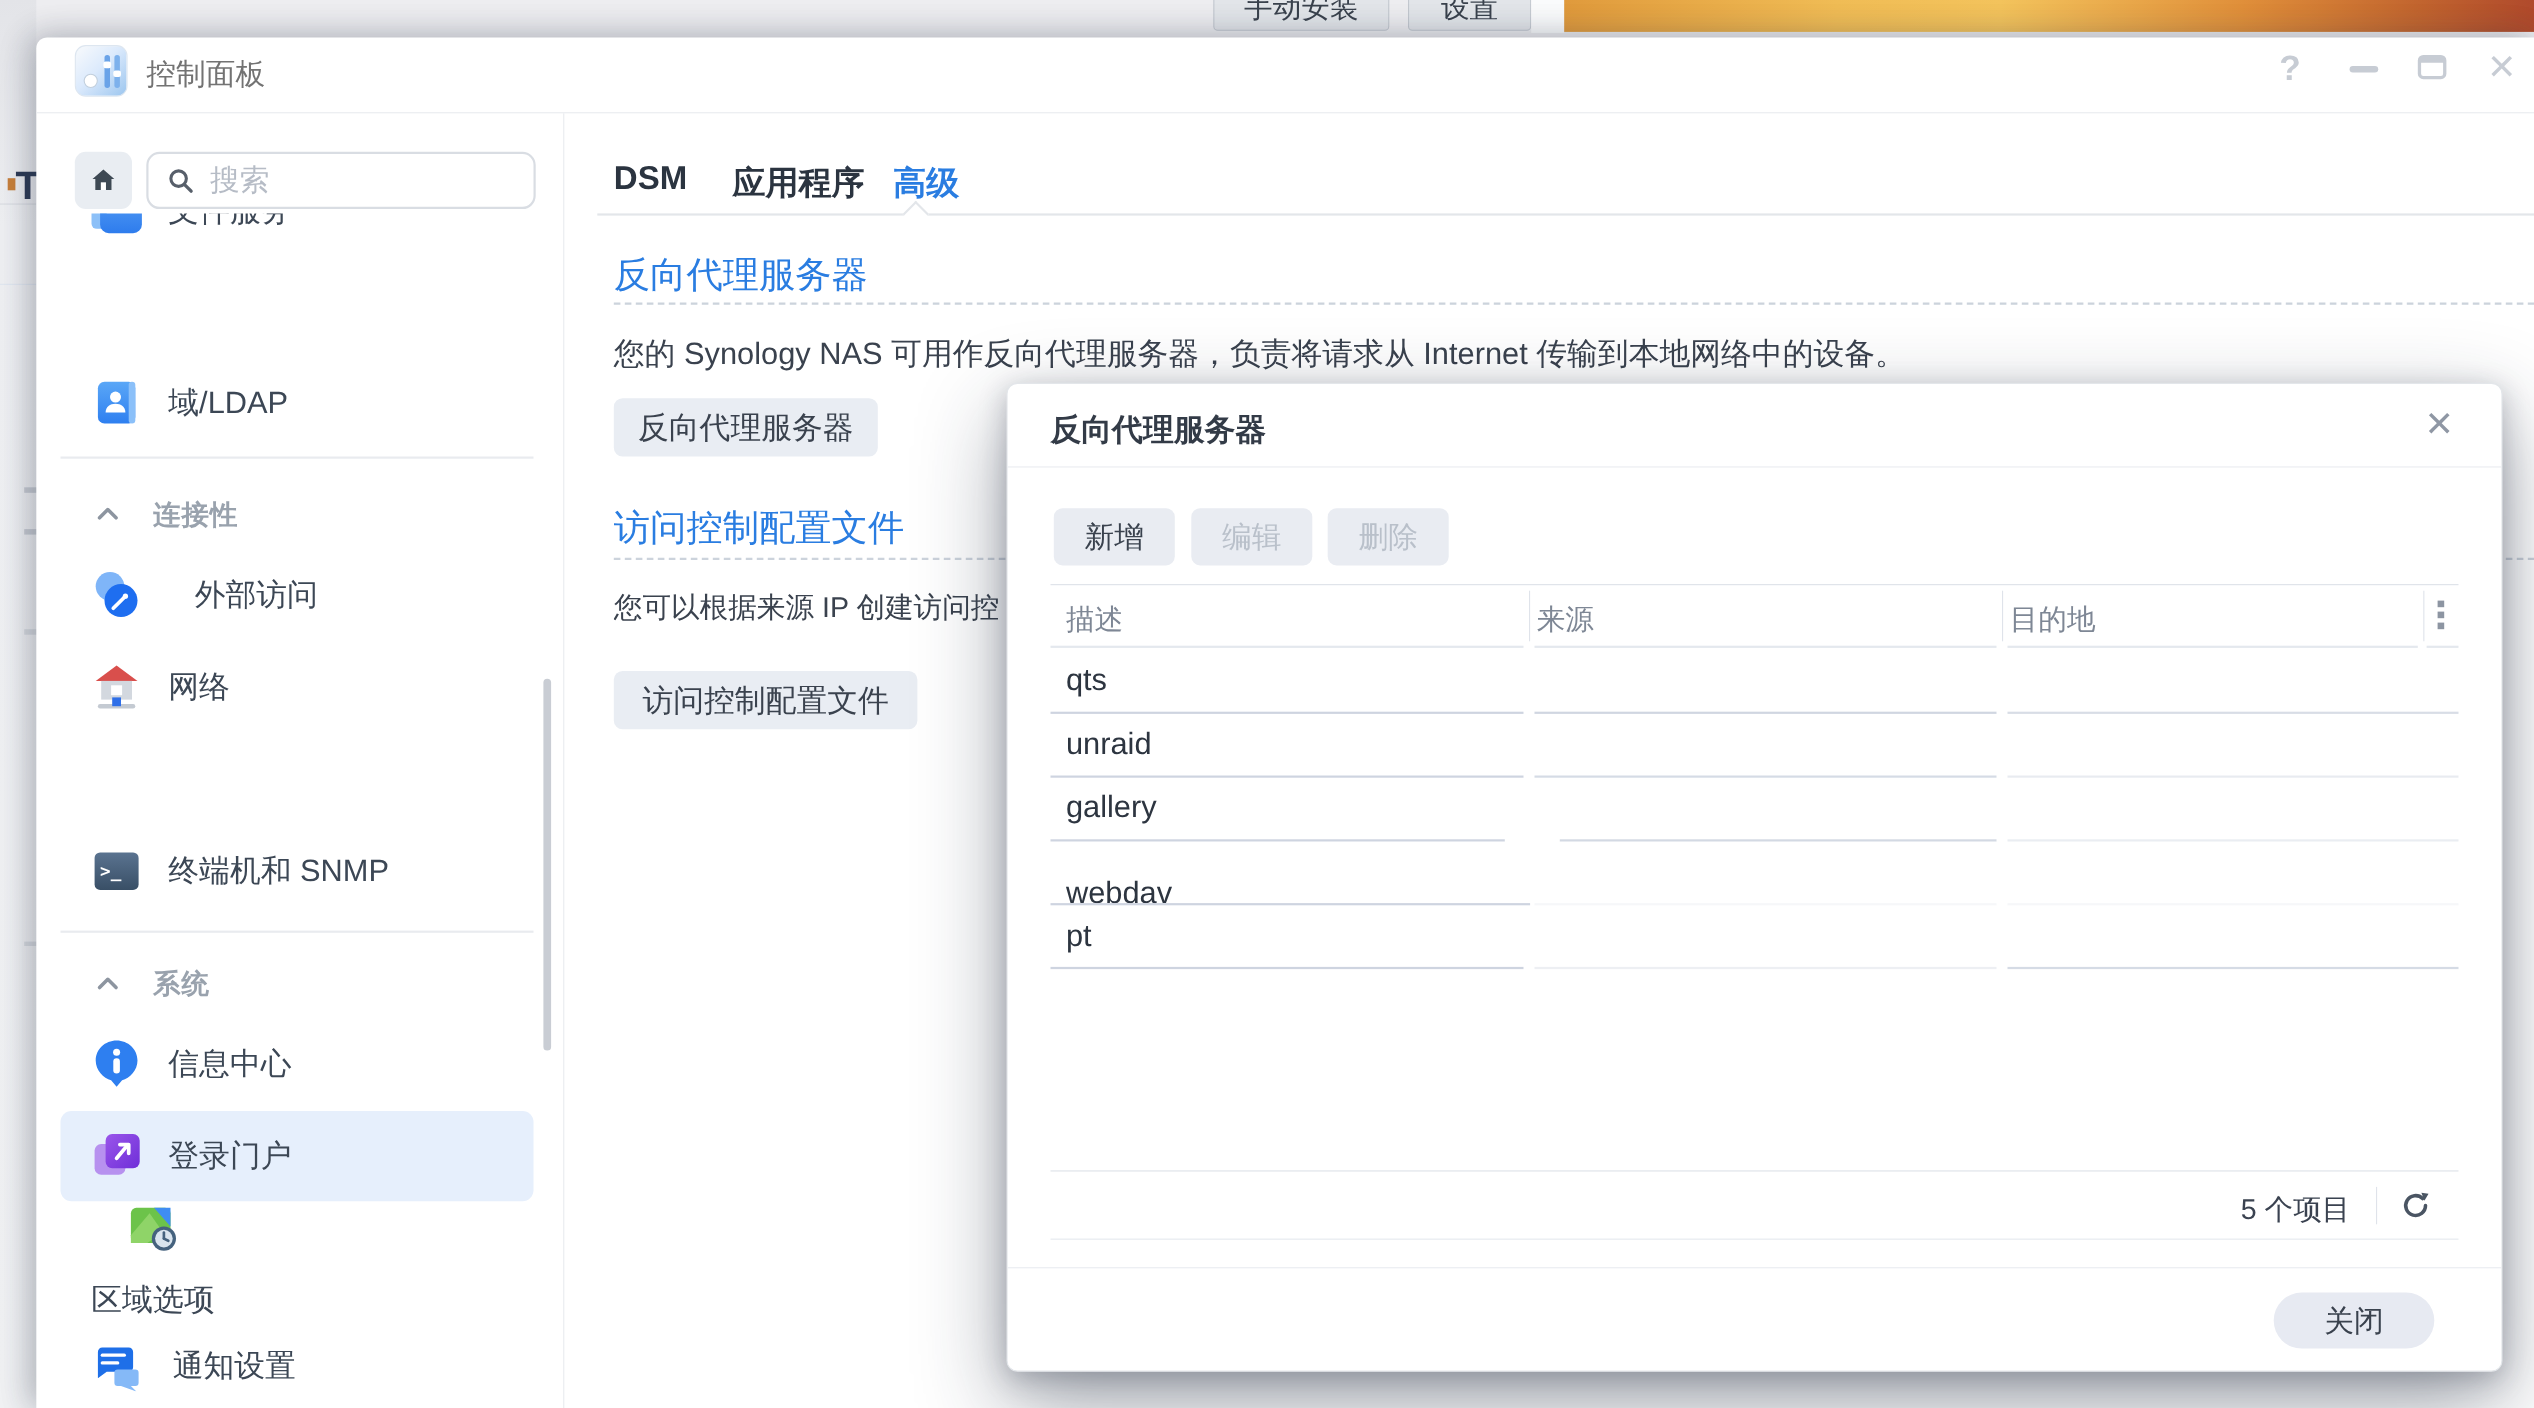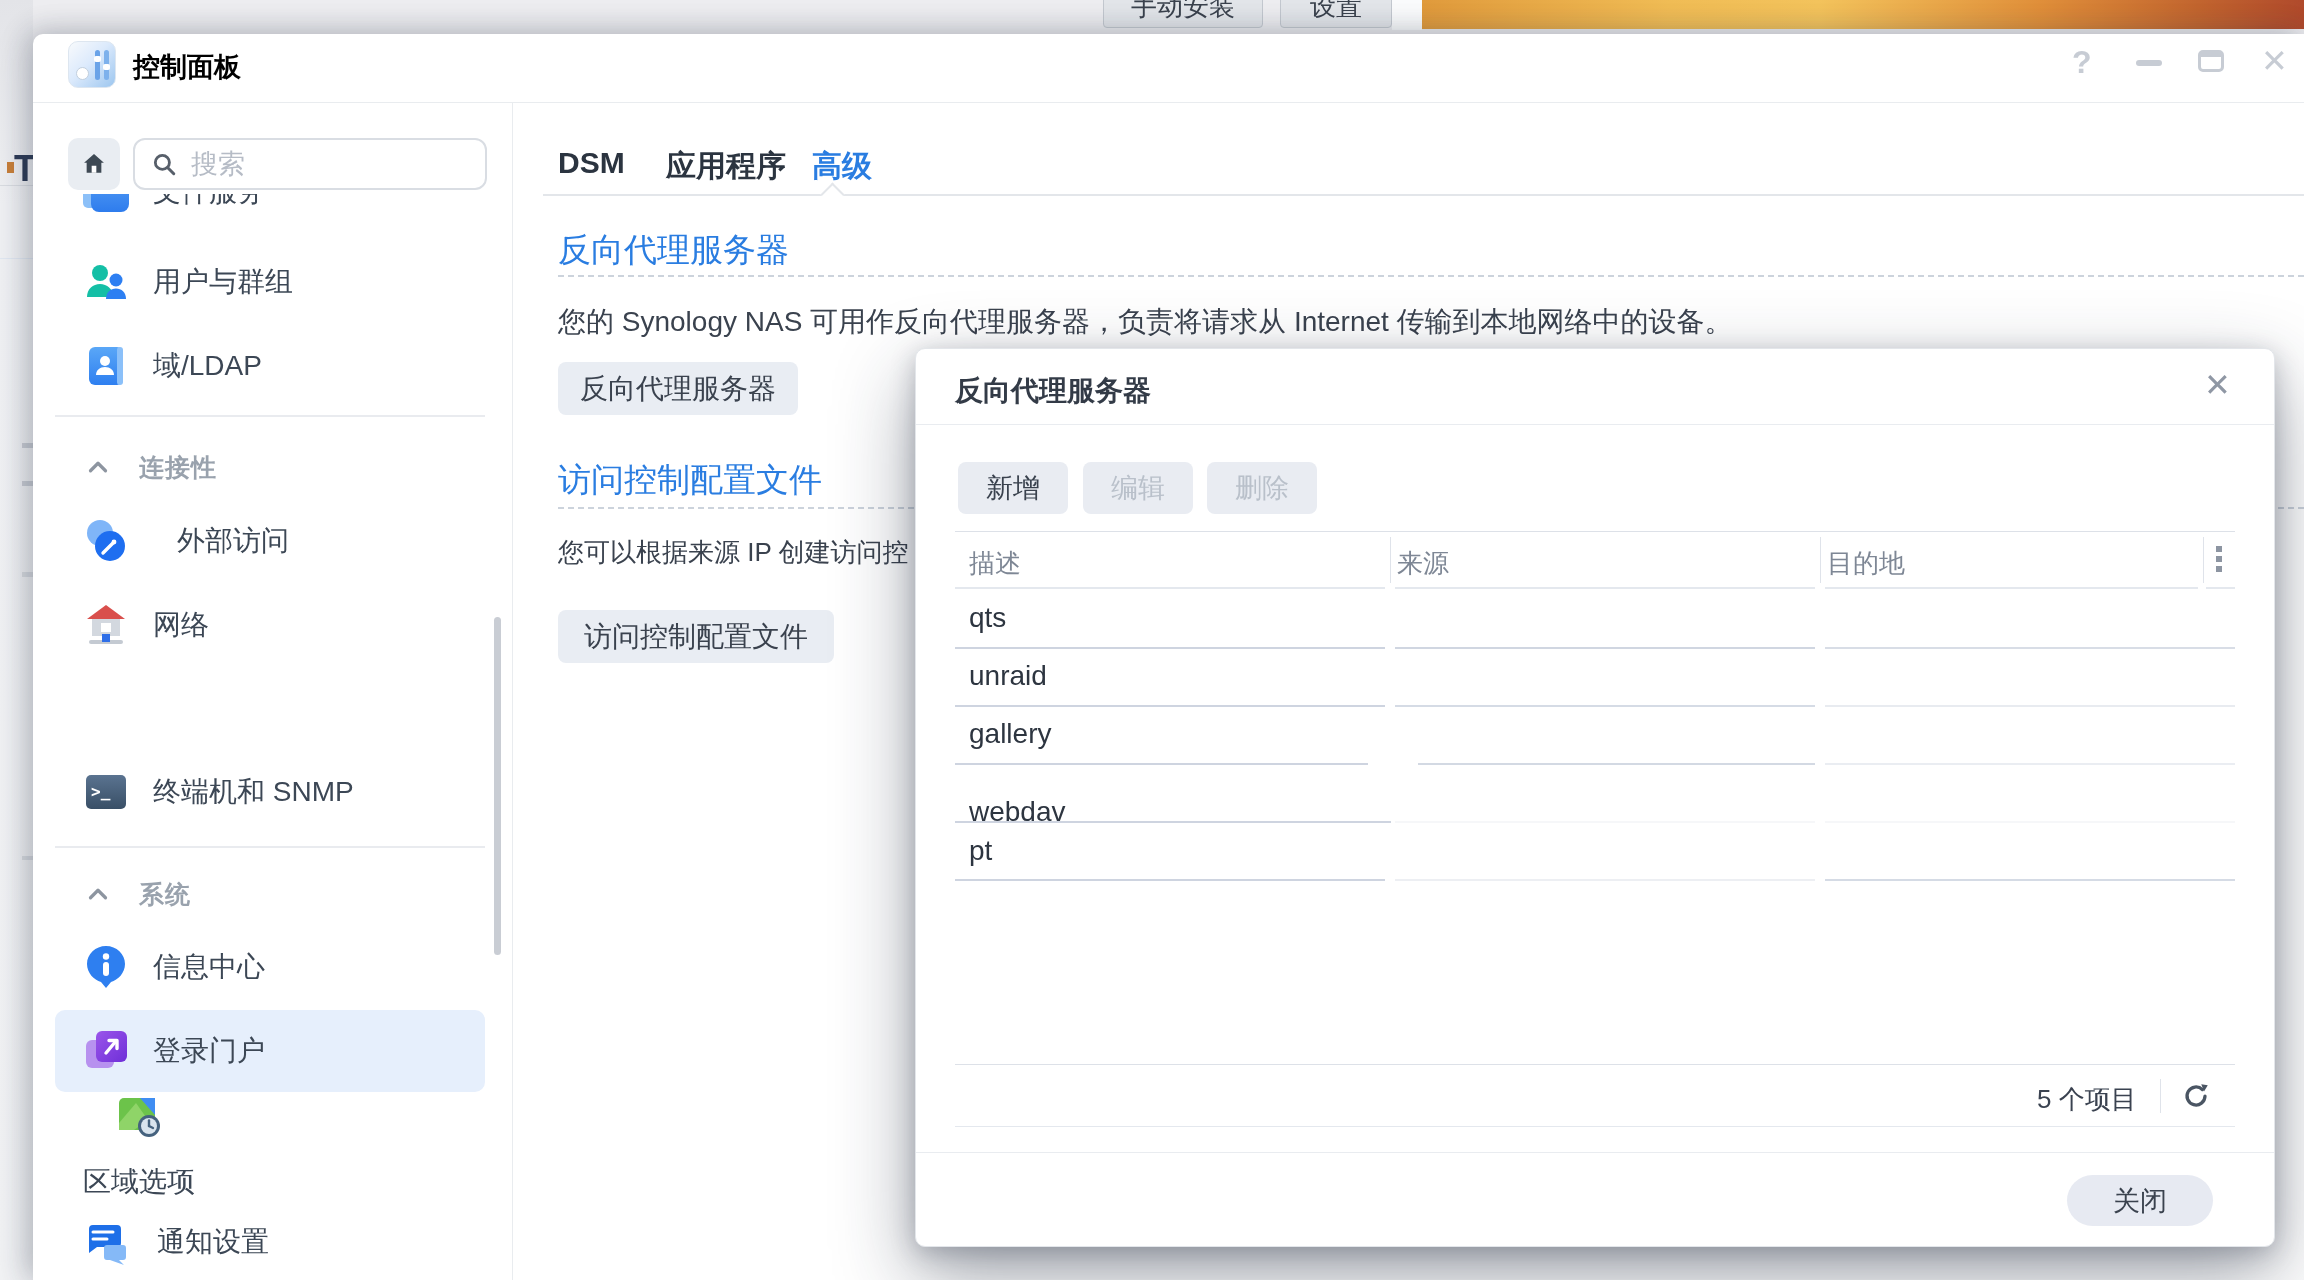--- a/index.html
+++ b/index.html
@@ -64,21 +64,21 @@
 
   <div id="win"></div>
 
   <div class="abs" style="left:68px;top:41px;width:48px;height:47px;border-radius:10px;background:linear-gradient(135deg,#f8fafc 0%,#dceafc 45%,#9cc6ef 100%);border:1px solid #dde6f0;box-sizing:border-box;">
     <div class="abs" style="left:26px;top:8px;width:5px;height:30px;background:#6aa3e8;border-radius:3px;"></div>
     <div class="abs" style="left:35px;top:8px;width:5px;height:30px;background:#7db1ec;border-radius:3px;"></div>
     <div class="abs" style="left:25px;top:14px;width:7px;height:6px;background:#fff;border-radius:2px;"></div>
     <div class="abs" style="left:34px;top:22px;width:7px;height:6px;background:#fff;border-radius:2px;"></div>
     <div class="abs" style="left:7px;top:25px;width:11px;height:11px;background:#fff;border:1px solid #c2cfdd;border-radius:50%;"></div>
   </div>
-  <div class="abs" style="left:133px;top:49px;font-size:27px;font-weight:700;color:#000000;text-align:center;">控制面板</div>
+  <div class="abs" style="left:133px;top:49px;font-size:27px;font-weight:400;color:#737373;text-align:center;">控制面板</div>
 
   <span class="titlebar-ico" style="left:2072px;">?</span>
   <div class="abs" style="left:2136px;top:60px;width:26px;height:6px;background:#c7ccd4;border-radius:3px;"></div>
   <div class="abs" style="left:2198px;top:50px;width:26px;height:22px;border:3px solid #c7ccd4;border-top-width:7px;border-radius:5px;box-sizing:border-box;"></div>
   <span class="titlebar-ico" style="left:2261px;top:42px;">✕</span>
   <div class="hline" style="left:33px;top:102px;width:2271px;"></div>
 
   <div class="vline" style="left:512px;top:103px;height:1177px;"></div>
 
   <div class="abs" style="left:68px;top:138px;width:52px;height:52px;background:#e9edf2;border-radius:10px;display:flex;align-items:center;justify-content:center;">
@@ -99,29 +99,20 @@
   <div class="abs" style="left:83px;top:194px;width:320px;height:26px;overflow:hidden;">
     <div style="position:absolute;top:-26px;display:flex;align-items:center;gap:24px;height:48px;">
       <div class="abs" style="position:relative;width:46px;height:44px;">
         <div style="position:absolute;left:0;top:8px;width:14px;height:30px;background:#8cc0f8;border-radius:5px;"></div>
         <div style="position:absolute;left:8px;top:4px;width:38px;height:38px;background:linear-gradient(180deg,#58a0f5,#2e7ced);border-radius:8px;"></div>
       </div>
       <span class="sb-label">文件服务</span>
     </div>
   </div>
 
-  <div class="sb-item" style="top:240px;">
-    <svg class="icon46" viewBox="0 0 46 46">
-      <circle cx="17" cy="14" r="8" fill="#14bfa6"></circle>
-      <path d="M4 38c0-8 6-13 13-13s13 5 13 13z" fill="#14bfa6"></path>
-      <circle cx="33" cy="21" r="6.5" fill="#2d7ff2"></circle>
-      <path d="M23 40c0-6.5 4.5-10.5 10-10.5S43 33.5 43 40z" fill="#2d7ff2"></path>
-    </svg>
-    <span class="sb-label">用户与群组</span>
-  </div>
   <div class="sb-item" style="top:324px;">
     <svg class="icon46" viewBox="0 0 46 46">
       <rect x="6" y="4" width="34" height="38" rx="6" fill="url(#gblue)"></rect>
       <defs>
           <linearGradient id="gblue" x1="0" y1="0" x2="0" y2="1">
         <stop offset="0" stop-color="#5aa7f7"></stop>
             <stop offset="1" stop-color="#2e7ff0"></stop>
           </linearGradient>
         </defs>
       <rect x="34" y="4" width="6" height="38" rx="3" fill="#8bc0f9"></rect>

